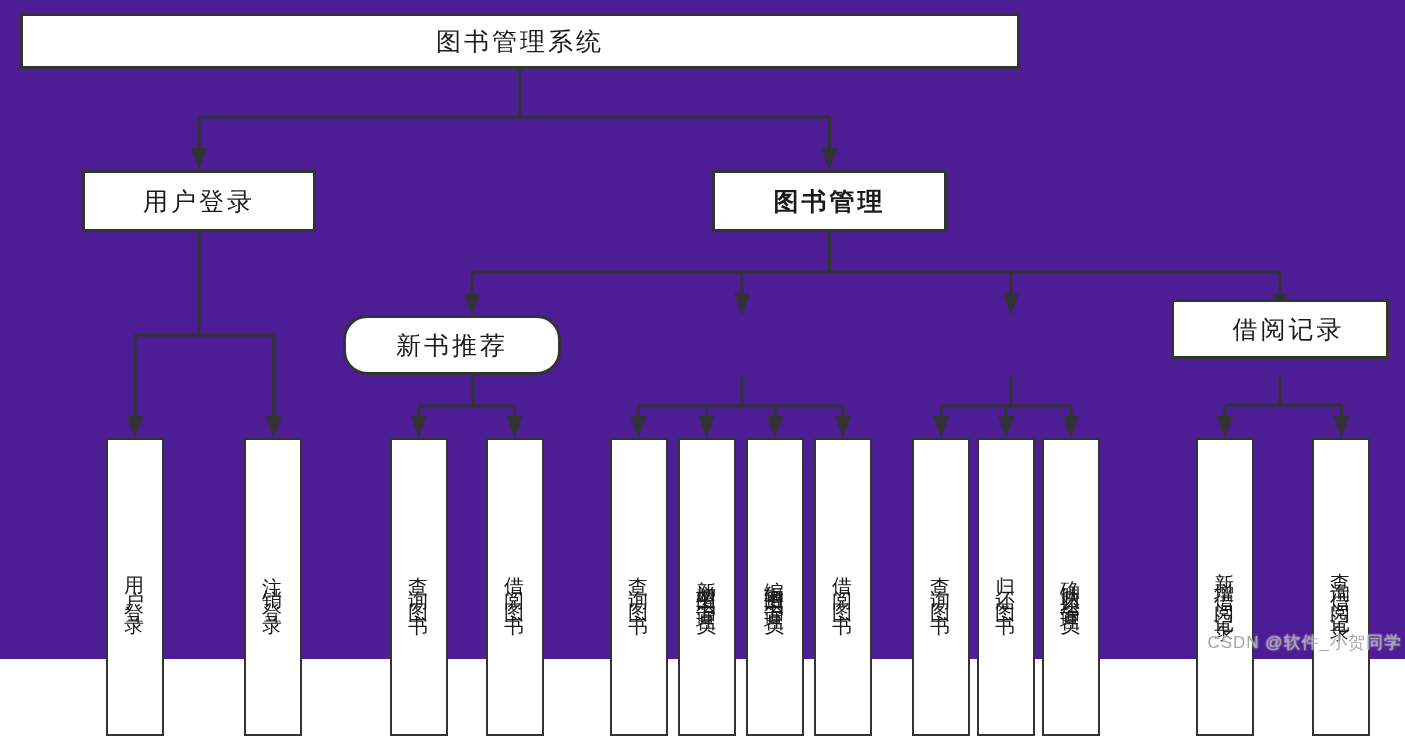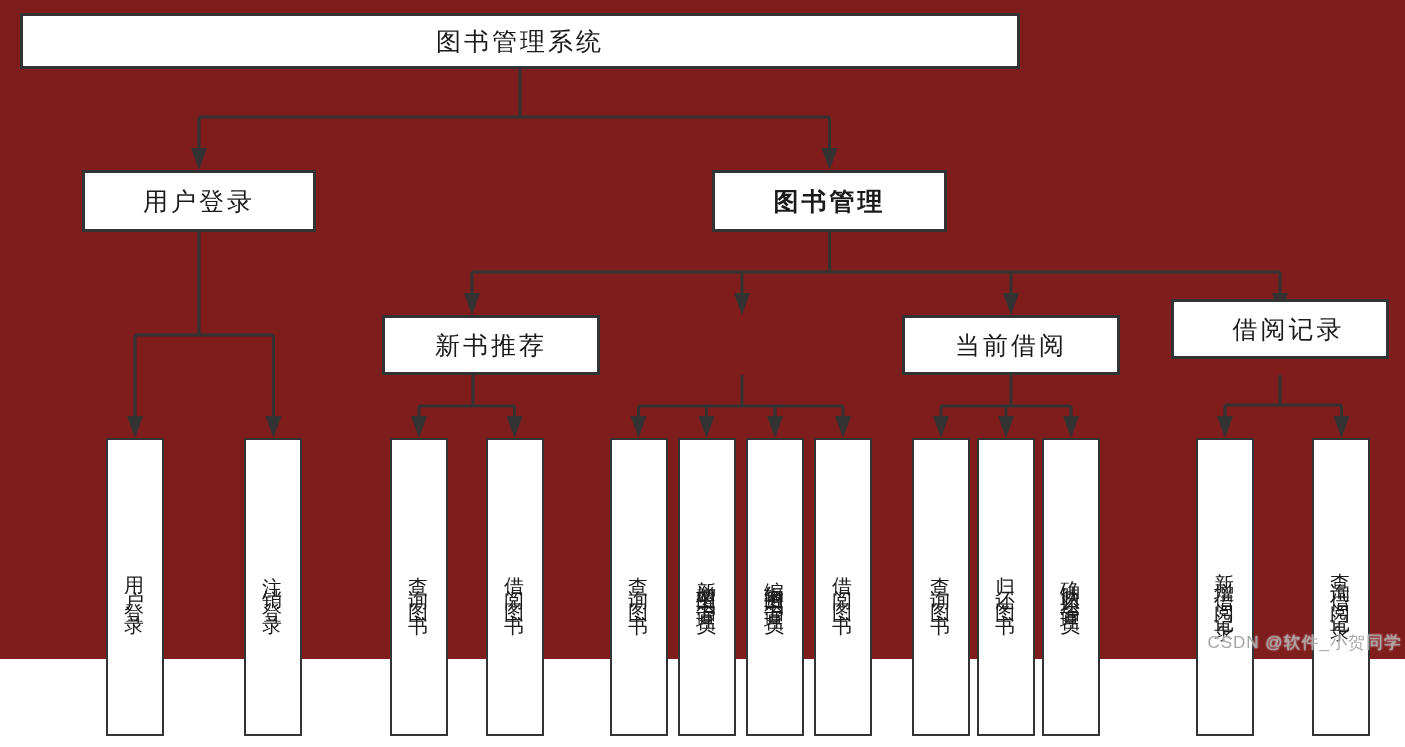--- a/index.html
+++ b/index.html
@@ -8,21 +8,21 @@
     width: 1405px;
     height: 747px;
     background: #ffffff;
     overflow: hidden;
     font-family: "Liberation Sans", "DejaVu Sans", sans-serif;
   }
   #stage {
     position: relative;
     width: 1405px;
     height: 659px;
-    background: #7f1d1d;
+    background: #4c1d95;
   }
   #wires {
     position: absolute;
     left: 0;
     top: 0;
     z-index: 1;
   }
   .box {
     position: absolute;
     box-sizing: border-box;
@@ -98,22 +98,21 @@
       <polygon points="1217,416 1233,416 1225,438"></polygon>
       <polygon points="1333.5,416 1349.5,416 1341.5,438"></polygon>
     </g>
   </svg>
 
   <div class="box hbox" style="left:20px; top:13px; width:1000px; height:56px;">图书管理系统</div>
 
   <div class="box hbox" style="left:82px; top:170px; width:234px; height:62px;">用户登录</div>
   <div class="box hbox" style="left:712px; top:170px; width:235px; height:62px;font-weight:bold;">图书管理</div>
 
-  <div class="box hbox" style="left:382px; top:315px; width:218px; height:60px;">新书推荐</div>
-  <div class="box hbox" style="left:902px; top:315px; width:218px; height:60px;">当前借阅</div>
+  <div class="box hbox" style="left:343px; top:315px; width:218px; height:60px;border-radius:24px;">新书推荐</div>
   <div class="box hbox" style="left:1171px; top:299px; width:218px; height:60px;padding-left:17px;">借阅记录</div>
 
   <div class="box leaf ls4" style="left:106px;">用户登录</div>
   <div class="box leaf ls4" style="left:244px;">注销登录</div>
 
   <div class="box leaf ls4" style="left:390px;">查询图书</div>
   <div class="box leaf ls4" style="left:486px;">借阅图书</div>
 
   <div class="box leaf ls4" style="left:610px;">查询图书</div>
   <div class="box leaf lslong" style="left:678px;">新增图书（管理员）</div>

